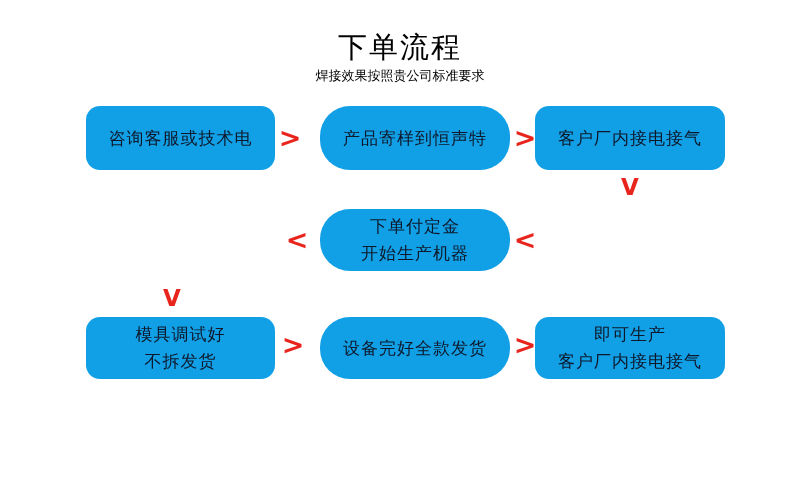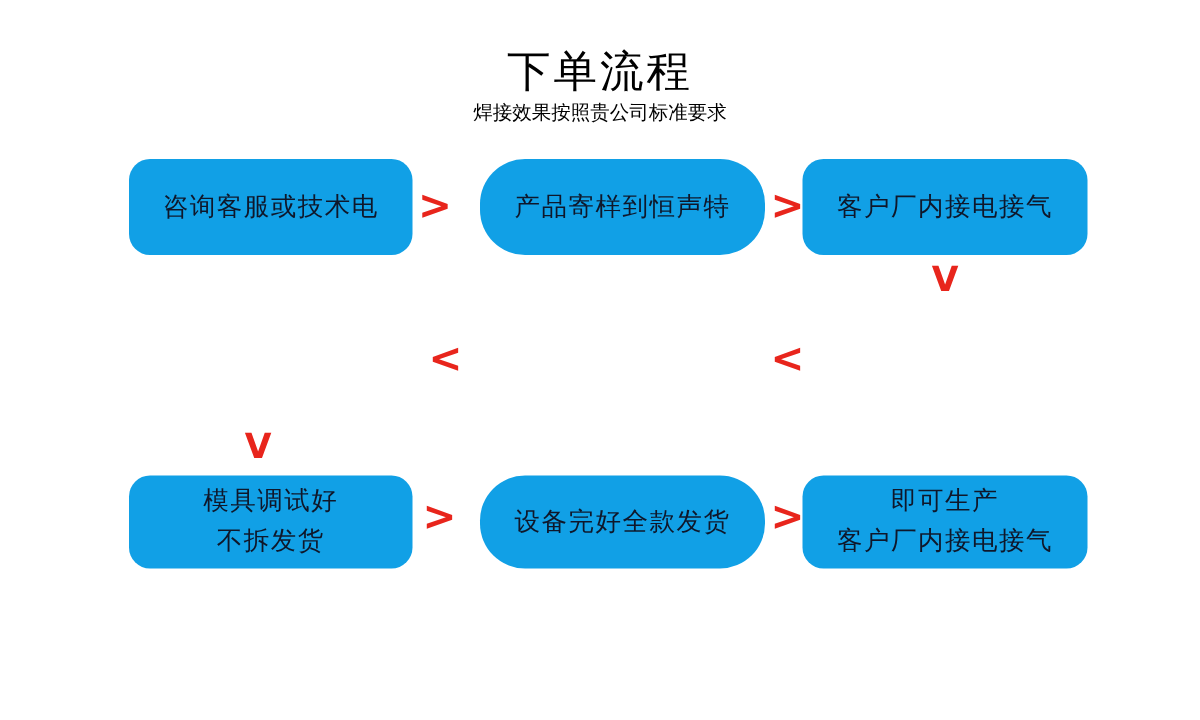--- a/index.html
+++ b/index.html
@@ -117,20 +117,24 @@
 
   <div class="node-box col-3 row-1">
     <div class="node-line">客户厂内接电接气</div>
   </div>
 
   <div class="arrow arrow-v" style="left:616px; top:176px;">V</div>
 
 
   <div class="arrow" style="left:283px; top:226px;">&lt;</div>
 
+  <div class="node-box col-2 row-2">
+    <div class="node-line">下单付定金</div>
+    <div class="node-line">开始生产机器</div>
+  </div>
 
   <div class="arrow" style="left:511px; top:226px;">&lt;</div>
 
 
   <div class="arrow arrow-v" style="left:158px; top:287px;">V</div>
 
   <div class="node-box col-1 row-3">
     <div class="node-line">模具调试好</div>
     <div class="node-line">不拆发货</div>
   </div>

